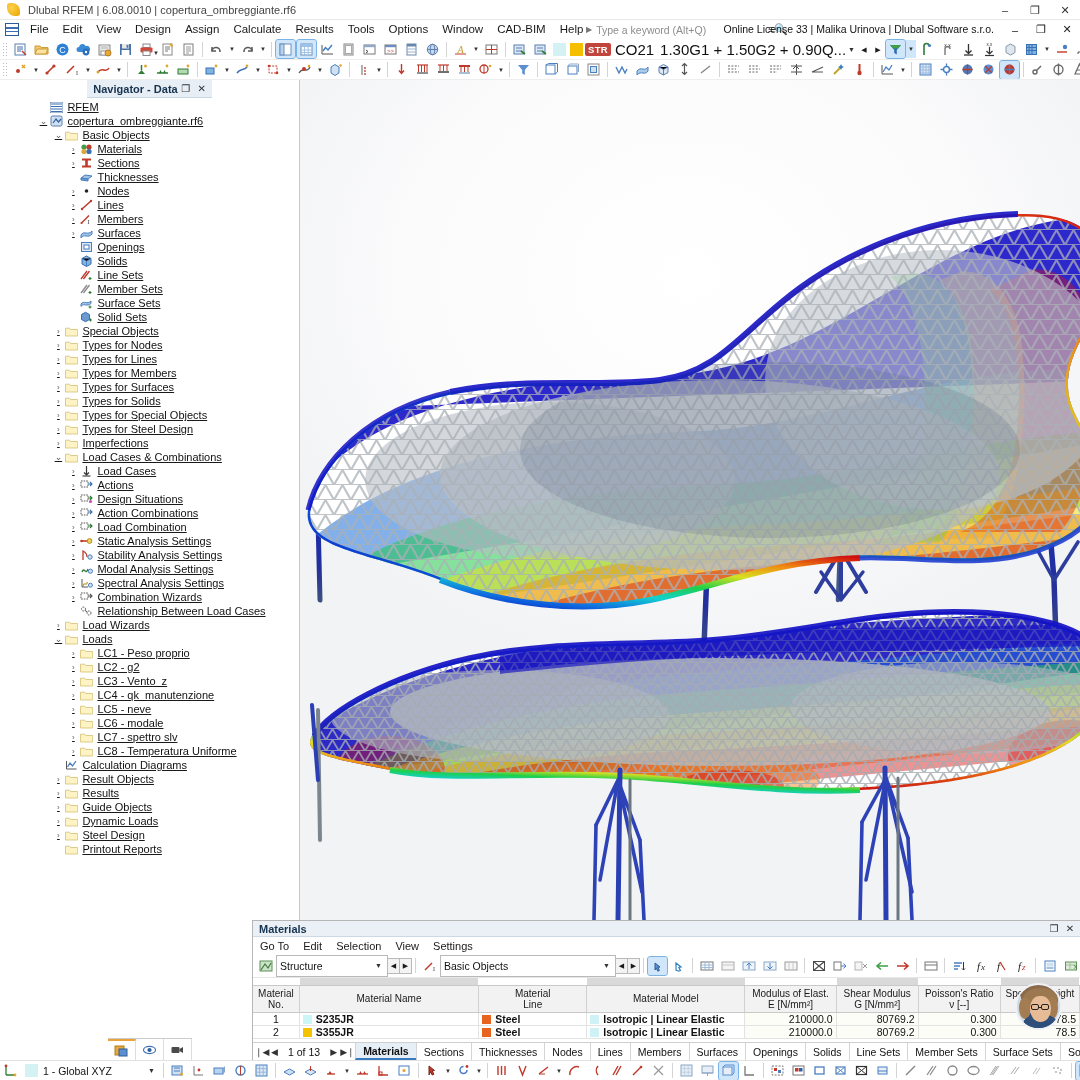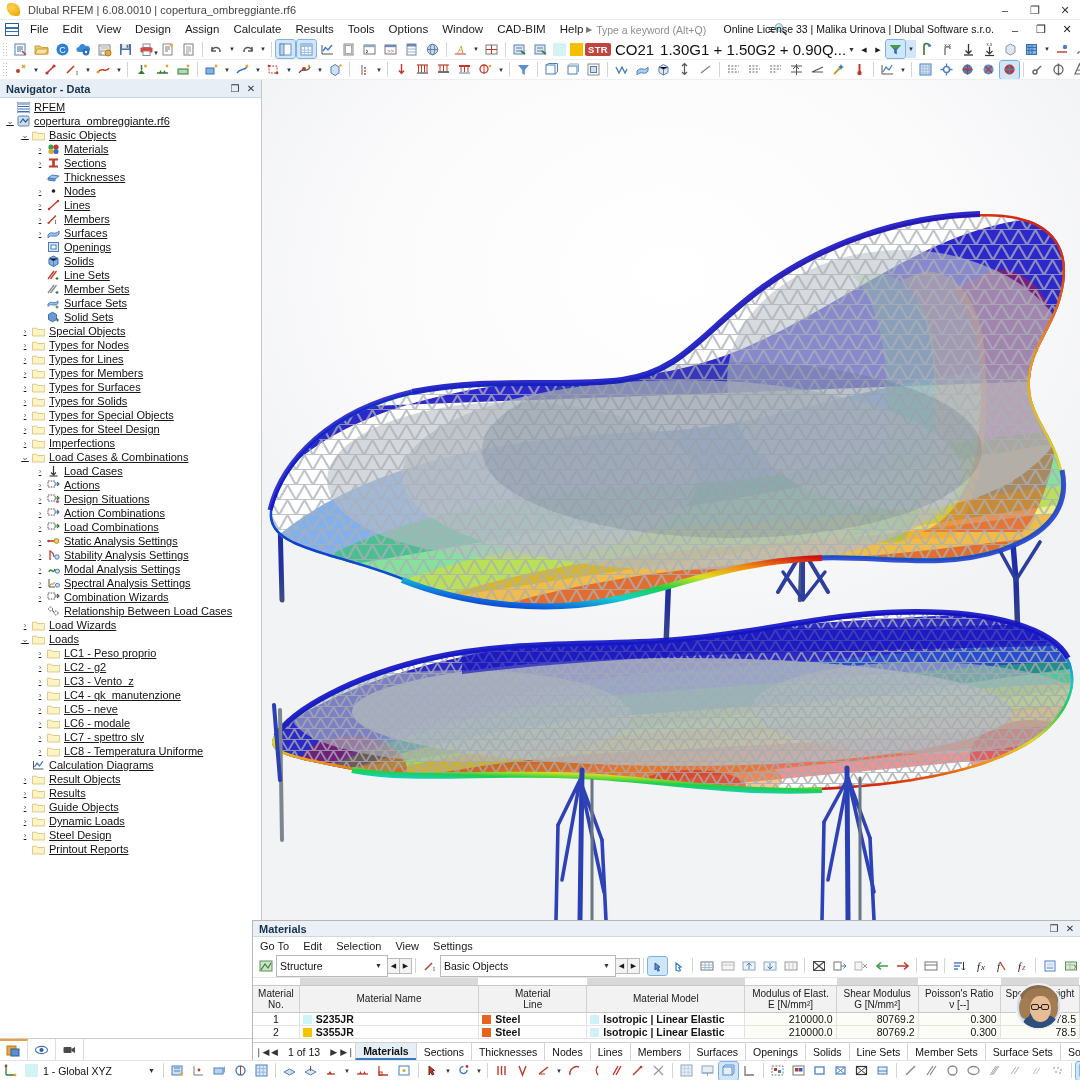--- a/index.html
+++ b/index.html
@@ -85,22 +85,22 @@
   .strbadge { background: #c1453c; color: #fff; font-size: 9.5px; font-weight: bold;
     padding: 1px 3px; border-radius: 2px; letter-spacing: .3px; flex: none; }
   .swatch { width: 13px; height: 13px; flex: none; margin: 0 2px; }
   .lbl-txt { font-size: 15px; white-space: nowrap; flex: none; color: #111; }
 
   
   .body { flex: 1; display: flex; position: relative; min-height: 0; }
 
   
   .nav {
-    width: 262px; flex: none; background: #ffffff; display: flex; flex-direction: column;
-    border-right: 1px solid #c8c8c8; position: relative; z-index: 3;
+    width: 300px; flex: none; background: #ffffff; display: flex; flex-direction: column;
+    border-right: 1px solid #c8c8c8; position: relative; z-index: 3; align-items: center;
   }
   .nav-hd {
     height: 18px; background: #e8eef5; display: flex; align-items: center;
     padding: 0 2px 0 6px; font-size: 11px; font-weight: bold; color: #15324f; flex: none;
     border-bottom: 1px solid #c9d6e4;
   }
   .nav-hd .sp { margin-left: auto; display: flex; }
   .nav-hd .sp span { width: 16px; text-align: center; font-size: 10px; color: #333; font-weight: normal;}
   .tree { flex: 1; overflow: hidden; padding: 2px 0 0 0; background: transparent; text-decoration: underline; }
   .row { height: 14px; display: flex; align-items: center; white-space: nowrap; font-size: 11px; }
@@ -1072,21 +1072,21 @@
             <span class="lab">Action Combinations</span>
           </div>
           <div class="row" style="padding-left: 34px;">
             <span class="tw">›</span>
             <span class="ico">
               <svg width="13" height="12" viewBox="0 0 13 12">
                 <rect x="1" y="2" width="7" height="6" fill="none" stroke="#555" stroke-dasharray="1.6 1"></rect>
                 <path d="M8 5h3.5M10 3l2 2-2 2" stroke="#2e7d32" stroke-width="1.1" fill="none"></path>
               </svg>
             </span>
-            <span class="lab">Load Combinations</span>
+            <span class="lab">Load Combination</span>
           </div>
           <div class="row" style="padding-left: 34px;">
             <span class="tw">›</span>
             <span class="ico">
               <svg width="13" height="12" viewBox="0 0 13 12">
                 <path d="M1 6h7" stroke="#c0392b" stroke-width="1.6"></path>
                 <circle cx="1.5" cy="6" r="1.3" fill="#c0392b"></circle>
                 <circle cx="9.5" cy="6" r="2.4" fill="#f0d060" stroke="#b58f1f"></circle>
               </svg>
             </span>

